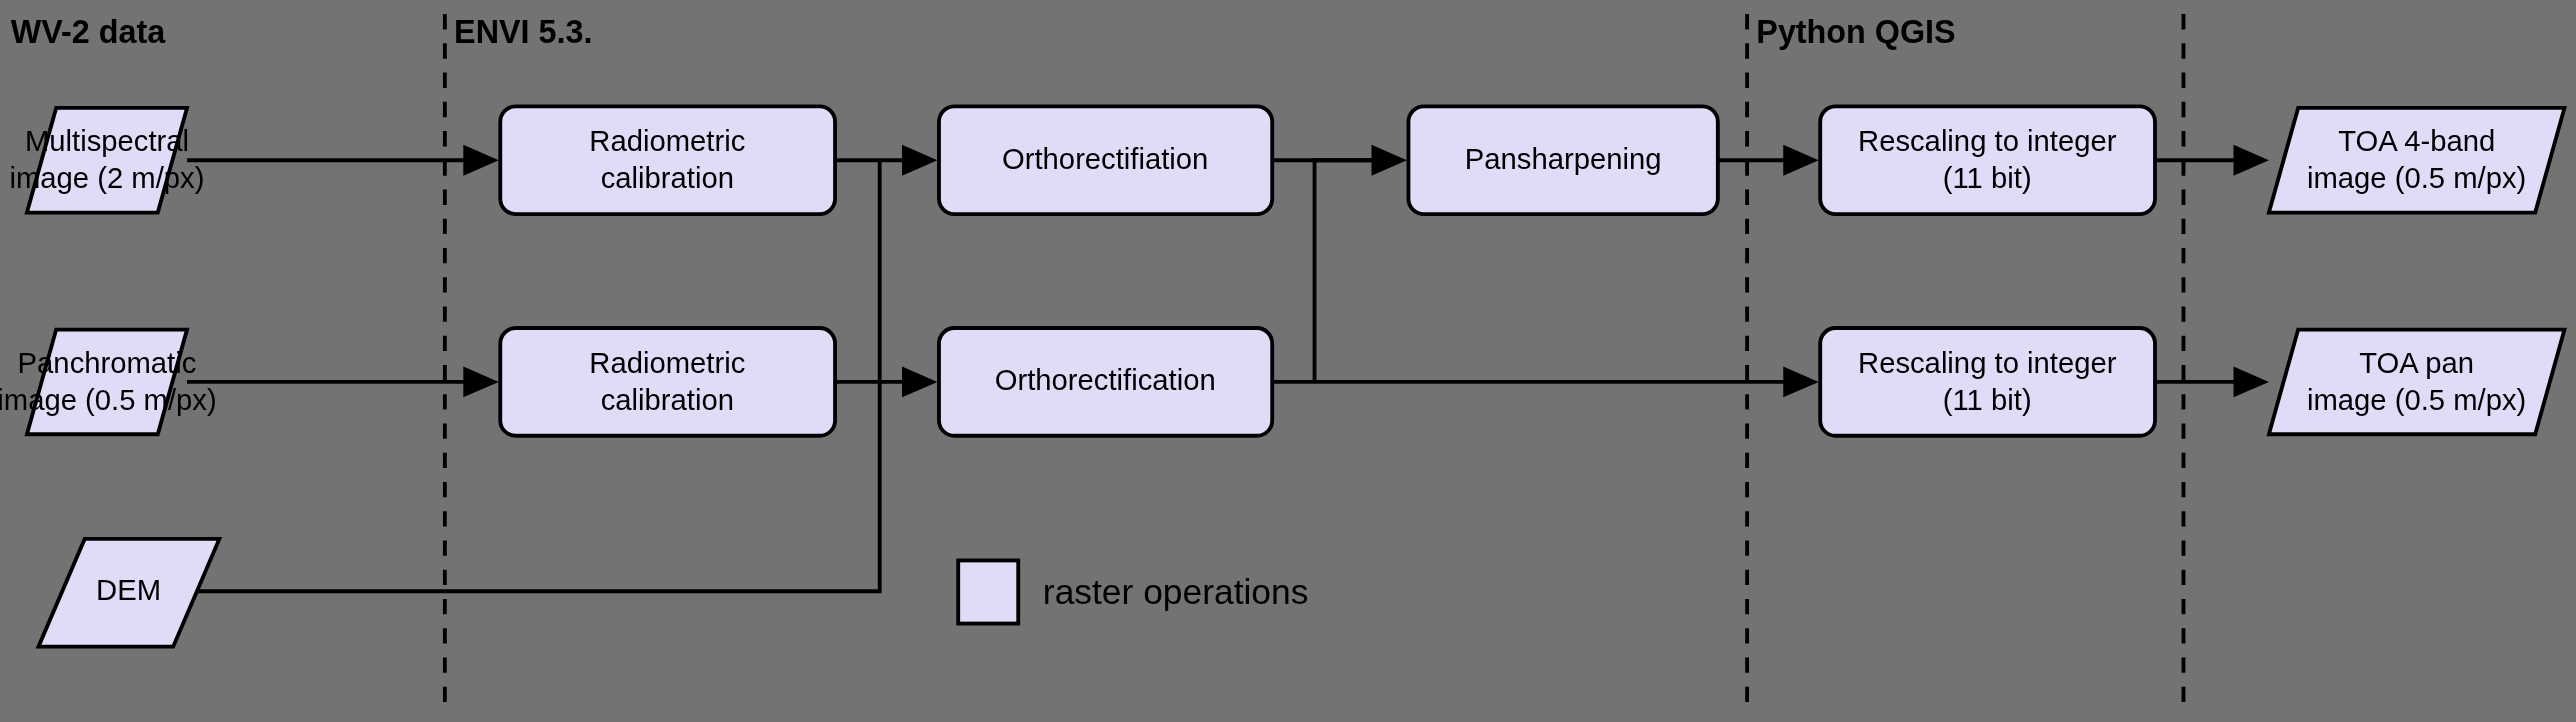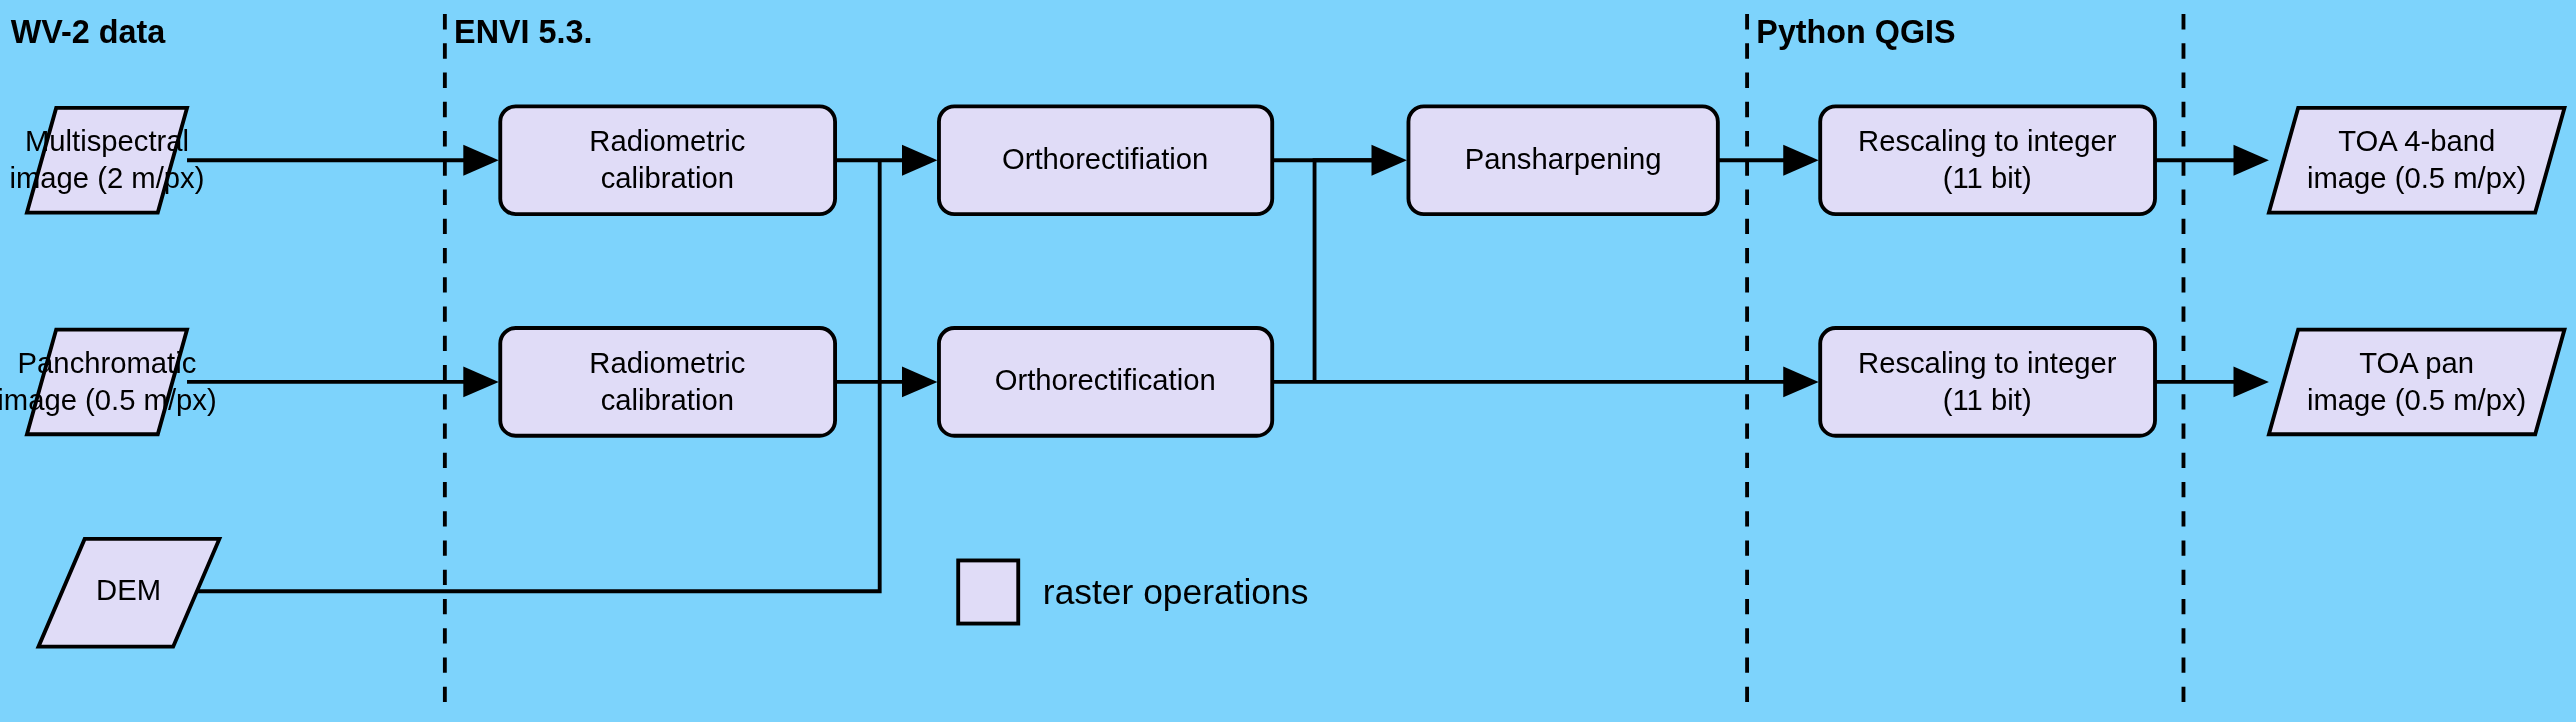--- a/index.html
+++ b/index.html
@@ -10,21 +10,21 @@
   body {
     width: 2576px;
     height: 723px;
     font-family: "Liberation Sans", sans-serif;
     overflow: hidden;
   }
   #diagram-root {
     position: relative;
     width: 2576px;
     height: 723px;
-    background: #7dd3fc;
+    background: #737373;
   }
   svg#flow {
     display: block;
     width: 2576px;
     height: 723px;
   }
   .node-shape {
     stroke: #000000;
     stroke-width: 5;
   }

